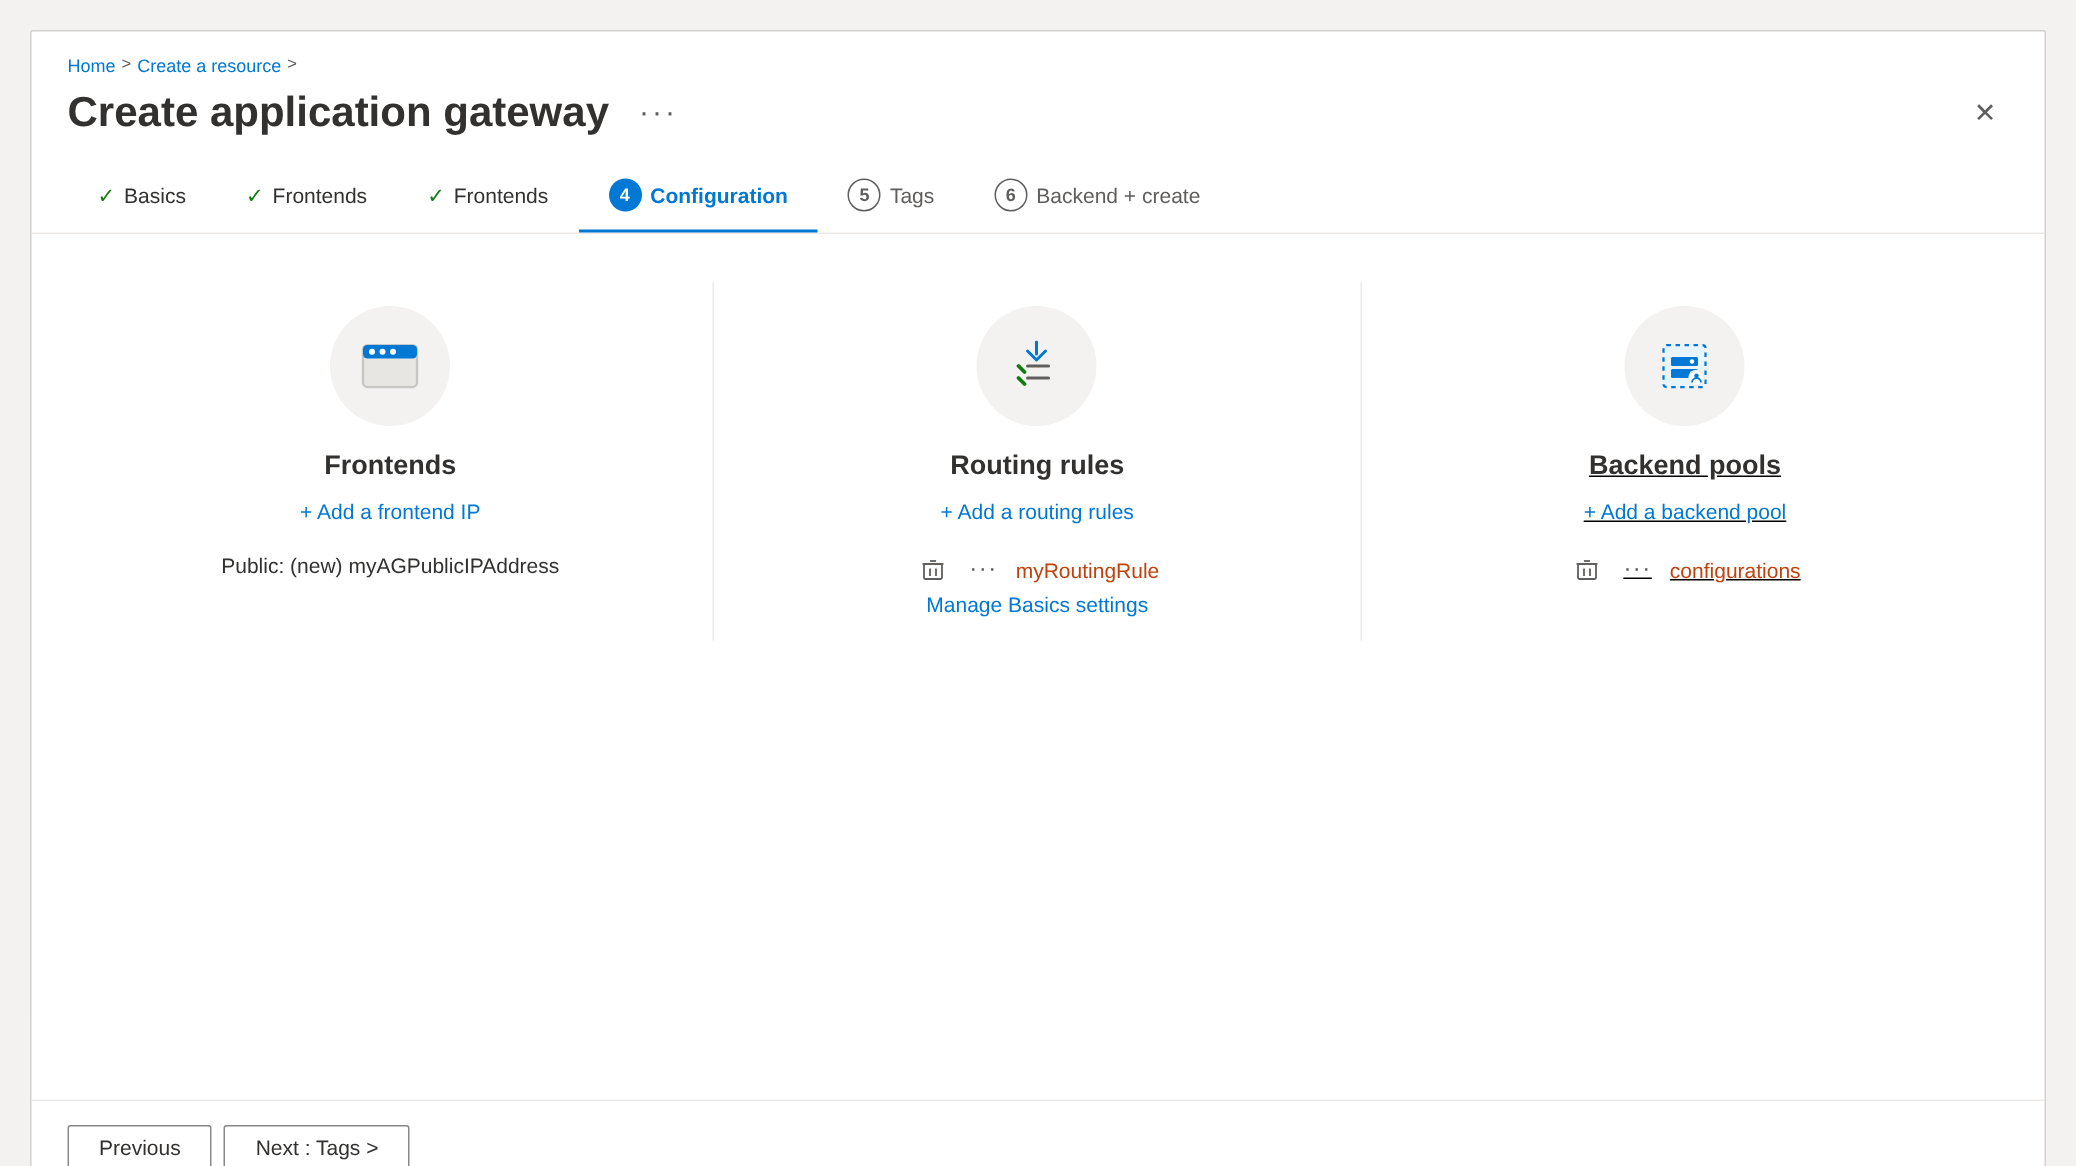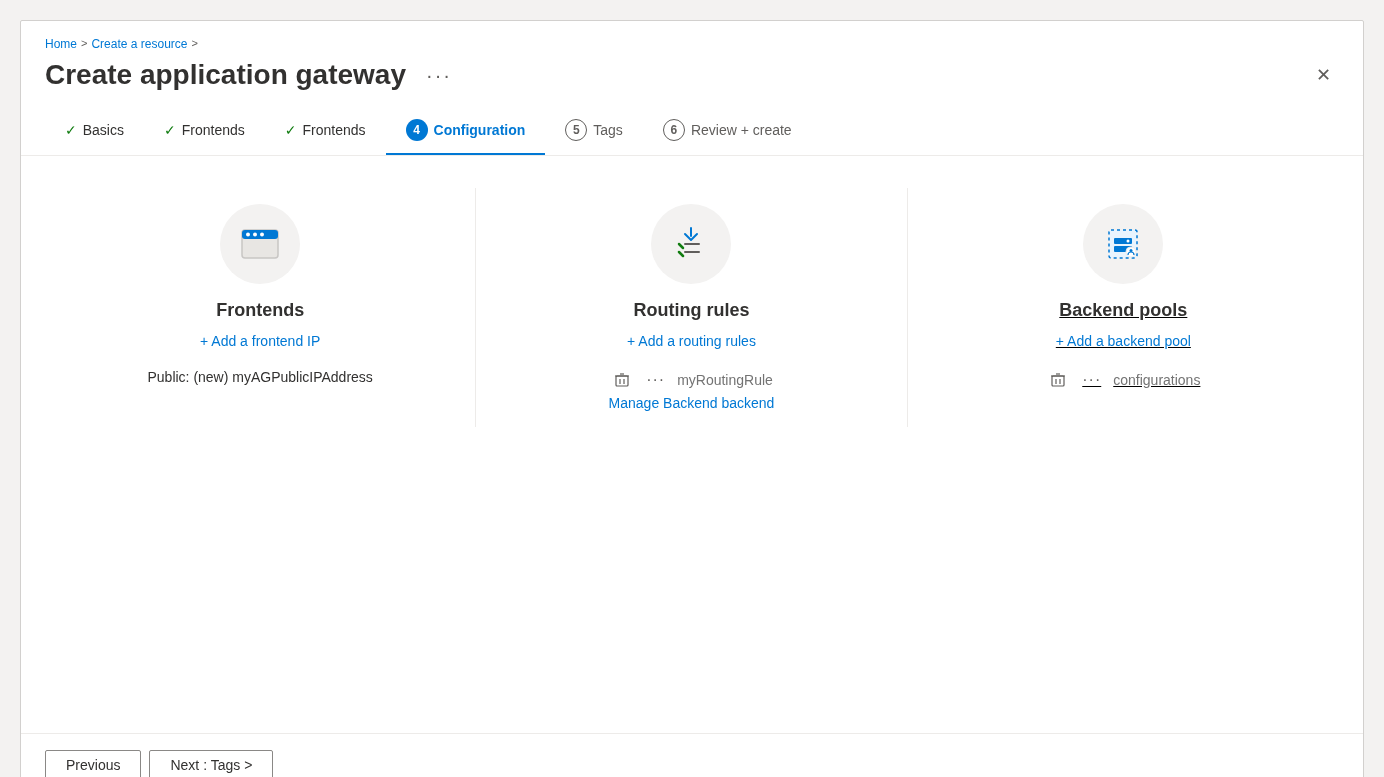--- a/index.html
+++ b/index.html
@@ -186,21 +186,21 @@
       align-items: center;
       gap: 8px;
       font-size: 14px;
       color: #323130;
       width: 100%;
       justify-content: center;
       margin-top: 4px;
     }
     .item-row .item-label {
       font-size: 14px;
-      color: #737373;
+      color: #c2410c;
     }
     .icon-btn {
       background: none;
       border: none;
       cursor: pointer;
       color: #605e5c;
       font-size: 14px;
       padding: 2px 4px;
       display: flex;
       align-items: center;
@@ -284,21 +284,21 @@
       <span>Configuration</span>
     </div>
 
     <div class="tab">
       <span class="step-circle inactive-circle">5</span>
       <span>Tags</span>
     </div>
 
     <div class="tab">
       <span class="step-circle inactive-circle">6</span>
-      <span>Review + create</span>
+      <span>Backend + create</span>
     </div>
   </div>
 
   <div class="panel-content">
 
     <div class="config-grid">
 
       <div class="config-column">
         <div class="icon-circle">
           <svg viewBox="0 0 44 44" fill="none" xmlns="http://www.w3.org/2000/svg">
@@ -333,21 +333,21 @@
               <rect x="2" y="4" width="12" height="10" rx="1" stroke="#605e5c" stroke-width="1.2" fill="none"></rect>
               <line x1="1" y1="4" x2="15" y2="4" stroke="#605e5c" stroke-width="1.2"></line>
               <line x1="6" y1="2" x2="10" y2="2" stroke="#605e5c" stroke-width="1.2"></line>
               <line x1="6" y1="7" x2="6" y2="12" stroke="#605e5c" stroke-width="1.2"></line>
               <line x1="10" y1="7" x2="10" y2="12" stroke="#605e5c" stroke-width="1.2"></line>
             </svg>
           </button>
           <button class="icon-btn dots-btn">···</button>
           <span class="item-label">myRoutingRule</span>
         </div>
-        <a class="manage-link">Manage Backend backend</a>
+        <a class="manage-link">Manage Basics settings</a>
       </div>
 
       <div class="config-column">
         <div class="icon-circle">
           <svg viewBox="0 0 44 44" fill="none" xmlns="http://www.w3.org/2000/svg">
 
             <rect x="8" y="8" width="28" height="28" rx="2" stroke="#0078d4" stroke-width="1.5" stroke-dasharray="3 3" fill="#e8f4fe"></rect>
 
             <rect x="13" y="16" width="18" height="6" rx="1" fill="#0078d4"></rect>
             <rect x="13" y="24" width="18" height="6" rx="1" fill="#0078d4"></rect>

